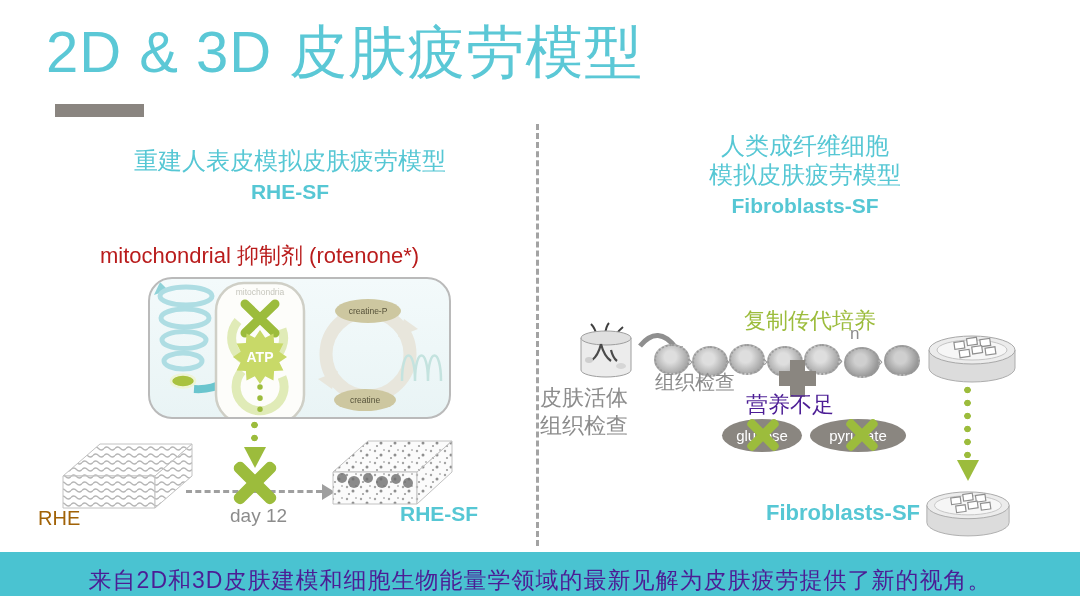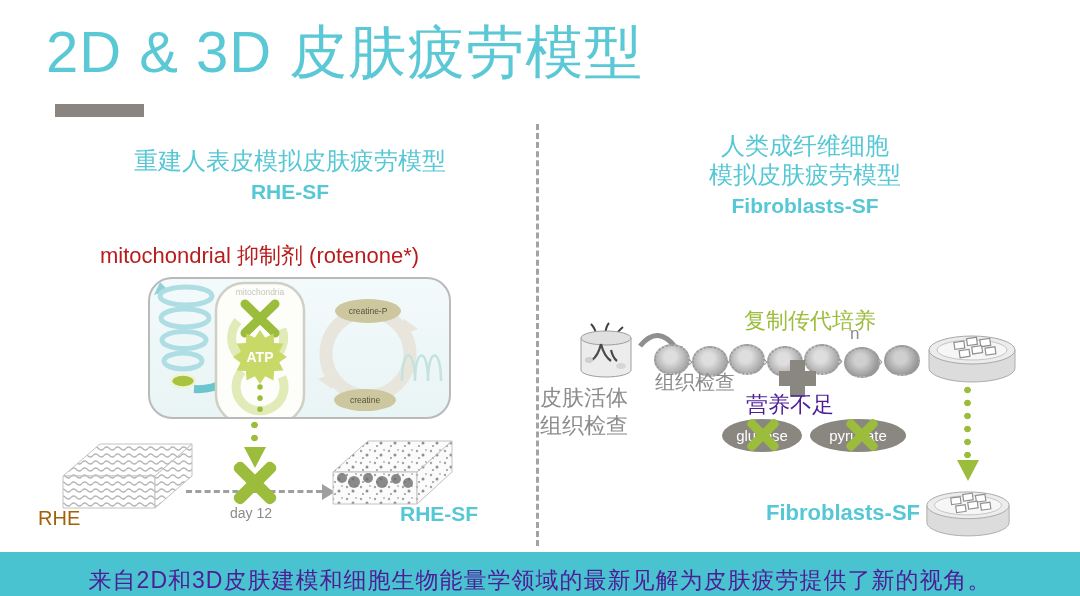--- a/index.html
+++ b/index.html
@@ -27,21 +27,21 @@
   .xmark{width:44px;height:44px;}
   .xmark::before,.xmark::after{content:"";position:absolute;left:50%;top:50%;width:12px;height:54px;background:#9CBC3C;border-radius:5px;}
   .xmark::before{transform:translate(-50%,-50%) rotate(45deg);}
   .xmark::after{transform:translate(-50%,-50%) rotate(-45deg);}
   .xmark.sm{width:30px;height:30px;}
   .xmark.sm::before,.xmark.sm::after{width:9px;height:40px;border-radius:4px;}
 
   #dash-line{left:186px;top:490px;width:136px;border-top:3px dashed #9F9F9F;}
   #dash-arrowhead{left:322px;top:484px;width:0;height:0;border-left:13px solid #9F9F9F;border-top:8px solid transparent;border-bottom:8px solid transparent;}
   #rhe-label{left:38px;top:507px;font-size:20px;color:#a16207;}
-  #day-label{left:230px;top:505px;font-size:14px;color:#8C8C8C;}
+  #day-label{left:230px;top:505px;font-size:19px;color:#8C8C8C;}
   #rhesf-label{left:400px;top:502px;font-size:21px;font-weight:bold;color:#56C7D4;}
 
   #biopsy-label{left:540px;top:384px;width:110px;font-size:22px;line-height:1.25;color:#8C8C8C;}
   #passaging-label{left:744px;top:306px;font-size:22px;color:#9CBC3C;}
   #n-label{left:850px;top:324px;font-size:17px;color:#8C8C8C;}
   #fibro-label{left:655px;top:369px;font-size:20px;color:#8C8C8C;}
   .cell{width:36px;height:31px;border-radius:50%;box-sizing:border-box;border:2px dotted #9A9A9A;
         background:radial-gradient(circle at 45% 40%,#dedede 25%,#ababab 70%,#939393);}
   .cell.dark{background:radial-gradient(circle at 45% 40%,#cfcfcf 25%,#9b9b9b 70%,#848484);}
   .chev{font-size:15px;color:#9A9A9A;}

